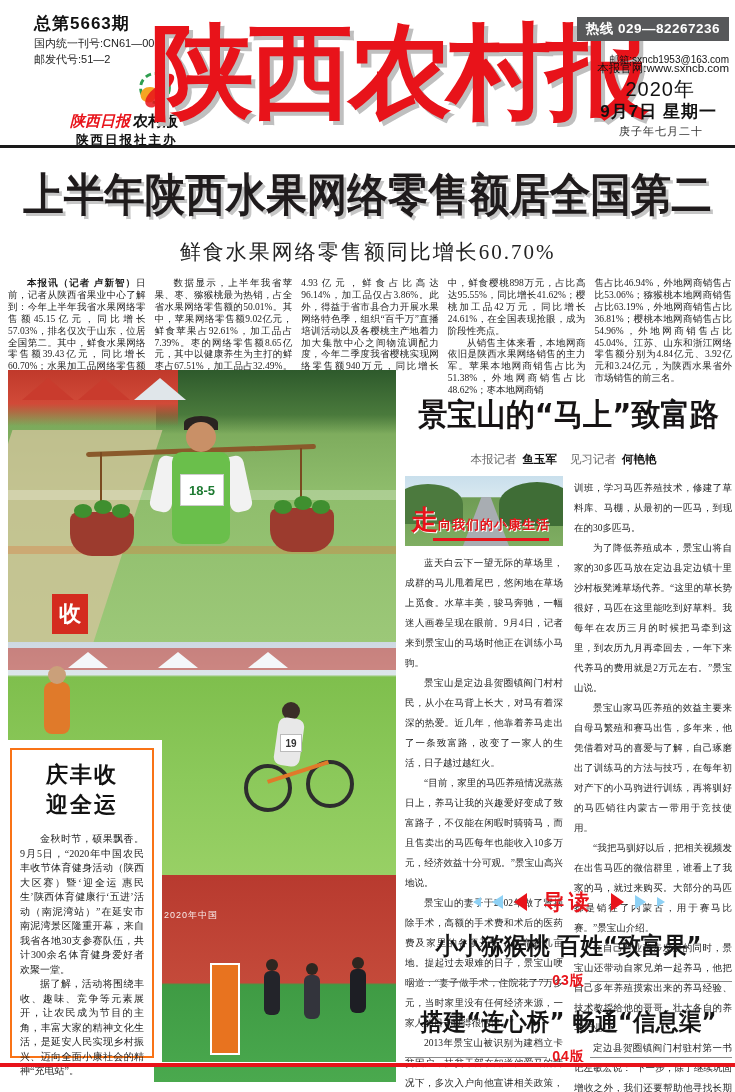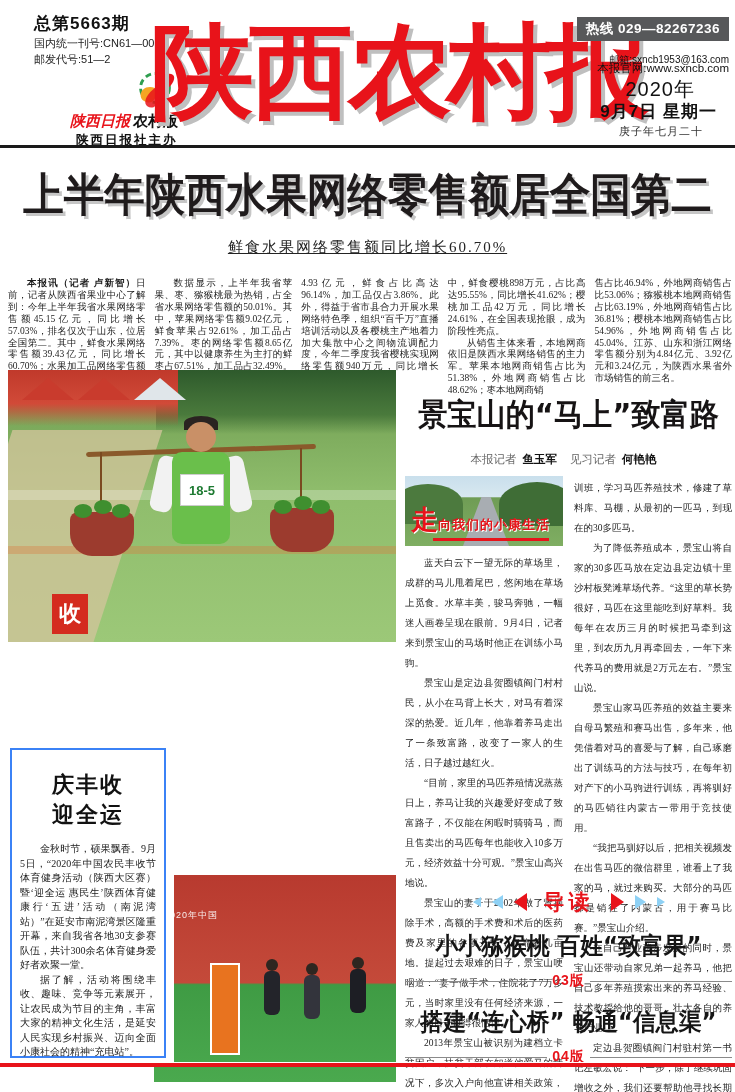--- a/index.html
+++ b/index.html
@@ -25,22 +25,22 @@
   .hdr-web{right:6px;top:61px;font-size:11.5px;color:#111;}
   .hdr-year{right:40px;top:76px;font-size:20px;color:#111;letter-spacing:1px;}
   .hdr-day{right:18px;top:100px;font-size:17px;font-weight:bold;color:#111;letter-spacing:1px;}
   .hdr-lunar{right:32px;top:124px;font-size:11px;color:#333;letter-spacing:1px;}
   .hdr-rule{left:0;top:145px;width:735px;height:3px;background:#1a1a1a;}
 
   
   .headline{left:0;top:156px;width:735px;height:78px;display:flex;align-items:center;justify-content:center;}
   .headline-inner{font-size:45px;font-weight:900;color:#1f1b1c;white-space:nowrap;letter-spacing:0px;
                   transform:scaleX(0.90);text-shadow:3px 3px 0 #c6c6c6;font-family:"DejaVu Sans",sans-serif;}
-  .subheadline{left:0;top:238px;width:735px;text-align:center;font-size:15px;color:#232323;
-               font-family:"Liberation Serif",serif;letter-spacing:2px;text-decoration:underline;}
+  .subheadline{left:0;top:238px;width:735px;text-align:center;font-size:21px;color:#232323;
+               font-family:"Liberation Serif",serif;letter-spacing:2px;}
   .lead-cols{left:8px;top:278px;width:724px;height:96px;display:flex;gap:9px;}
   .lead-col{flex:1;font-size:9.5px;line-height:11.9px;text-align:justify;color:#1c1c1c;
             font-family:"Liberation Serif",serif;}
   .lead-col p{margin:0;}
   .indent{text-indent:2em;}
   .boldlead{font-weight:bold;}
 
   
   .collage{left:8px;top:370px;width:388px;height:712px;}
   .photoA{position:absolute;left:0;top:0;width:388px;height:272px;overflow:hidden;
@@ -82,22 +82,22 @@
   .pb-bib{position:absolute;left:272px;top:92px;width:20px;height:16px;background:#fff;border:1px solid #bbb;
           font-size:10px;font-weight:bold;color:#333;display:flex;align-items:center;justify-content:center;}
   .pb-person{position:absolute;left:36px;top:40px;width:26px;height:52px;border-radius:8px;background:#e07a2a;}
   .pb-person-head{position:absolute;left:40px;top:24px;width:18px;height:18px;border-radius:50%;background:#caa07a;}
   .photoC{position:absolute;left:146px;top:505px;width:242px;height:207px;overflow:hidden;
           background:linear-gradient(180deg,#b83a2f 0%,#c44a3a 52%,#3f9b44 53%,#4aa94e 100%);}
   .pc-backdrop-text{position:absolute;left:10px;top:34px;color:rgba(255,255,255,.9);font-size:9px;letter-spacing:1px;}
   .pc-banner{position:absolute;left:56px;top:88px;width:26px;height:88px;background:#e8731f;border:2px solid #fff;}
   .pc-fig{position:absolute;width:16px;height:44px;border-radius:6px;background:#23242a;}
   .pc-fig-head{position:absolute;width:12px;height:12px;border-radius:50%;background:#2e2620;}
-  .caption-box{position:absolute;left:2px;top:378px;width:156px;height:310px;background:#fff;
-               border:2px solid #3b82f6;box-shadow:0 0 0 8px #fff;box-sizing:border-box;padding:20px 8px 6px 8px;}
+  .caption-box{position:absolute;left:2px;top:378px;width:144px;height:310px;background:#fff;
+               border:2px solid #f97316;box-shadow:0 0 0 8px #fff;box-sizing:border-box;padding:10px 8px 6px 8px;}
   .cap-title{text-align:center;font-size:22px;font-weight:900;color:#111;line-height:30px;letter-spacing:2px;}
   .cap-body{margin-top:12px;font-size:10px;line-height:14.5px;text-align:justify;color:#222;
             font-family:"Liberation Serif",serif;}
   .cap-body p{margin:0;text-indent:2em;}
 
   
   .feature{left:405px;top:372px;width:327px;height:520px;}
   .f-title{position:absolute;left:0;top:22px;width:327px;text-align:center;font-size:31px;font-weight:900;
            color:#161314;white-space:nowrap;transform:scaleX(0.94);font-family:"DejaVu Sans",sans-serif;}
   .f-byline{position:absolute;left:0;top:80px;width:327px;text-align:center;font-size:11.5px;color:#666;}
@@ -219,20 +219,34 @@
       <div class="pa-basketR"></div>
       <div class="pa-veg" style="left:66px;top:134px;"></div>
       <div class="pa-veg" style="left:86px;top:130px;"></div>
       <div class="pa-veg" style="left:104px;top:134px;"></div>
       <div class="pa-veg" style="left:266px;top:130px;"></div>
       <div class="pa-veg" style="left:286px;top:126px;"></div>
       <div class="pa-veg" style="left:304px;top:130px;"></div>
       <div class="pa-sign">收</div>
     </div>
 
+    <div class="photoB">
+      <div class="pb-band"></div>
+      <div class="pb-tent" style="left:60px;"></div>
+      <div class="pb-tent" style="left:150px;"></div>
+      <div class="pb-tent" style="left:240px;"></div>
+      <div class="pb-person"></div>
+      <div class="pb-person-head"></div>
+      <div class="pb-wheel" style="left:236px;top:122px;"></div>
+      <div class="pb-wheel" style="left:298px;top:118px;"></div>
+      <div class="pb-frame"></div>
+      <div class="pb-rider-head"></div>
+      <div class="pb-rider"></div>
+      <div class="pb-bib">19</div>
+    </div>
 
     <div class="photoC">
       <div class="pc-backdrop-text">2020年中国</div>
       <div class="pc-banner"></div>
       <div class="pc-fig" style="left:110px;top:96px;"></div>
       <div class="pc-fig-head" style="left:112px;top:84px;"></div>
       <div class="pc-fig" style="left:150px;top:100px;background:#33343c;"></div>
       <div class="pc-fig-head" style="left:152px;top:88px;"></div>
       <div class="pc-fig" style="left:196px;top:94px;background:#1d1e24;"></div>
       <div class="pc-fig-head" style="left:198px;top:82px;"></div>

